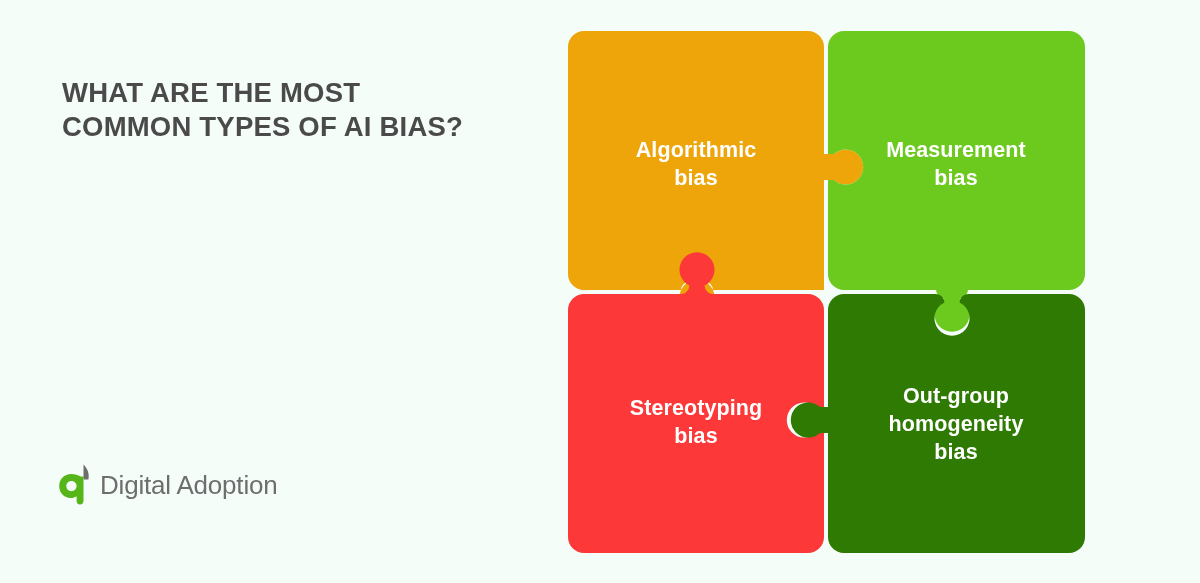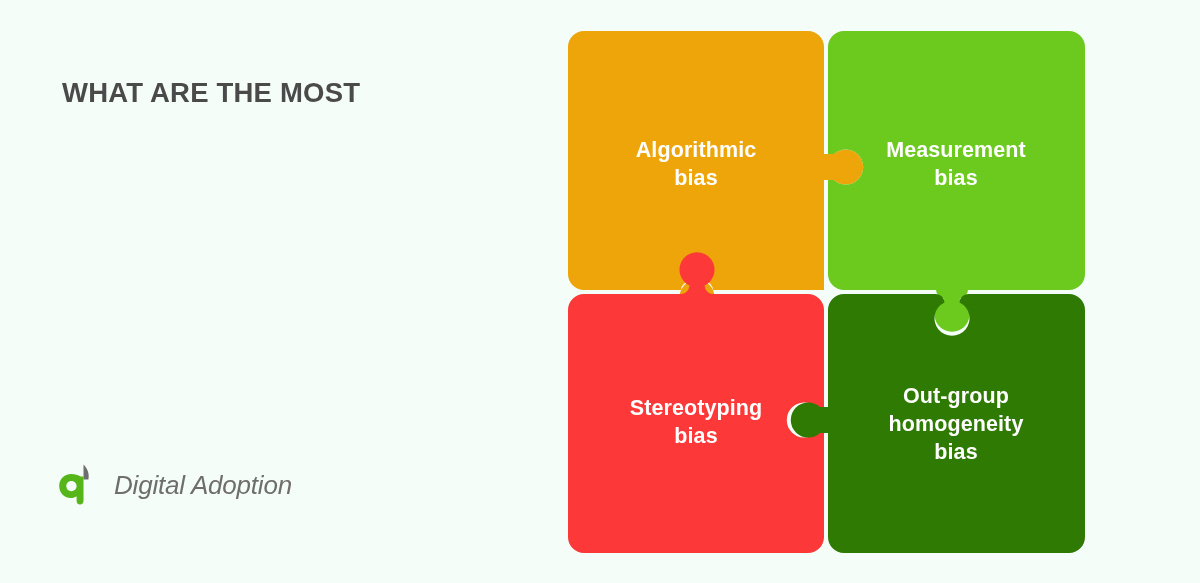--- a/index.html
+++ b/index.html
@@ -49,23 +49,22 @@
   #brand-mark {
     width: 40px;
     height: 46px;
     display: block;
     flex: none;
   }
   #brand-name {
     font-size: 26px;
     color: #6E6E6E;
     letter-spacing: -0.2px;
-    margin-left: 16px;
+    margin-left: 2px;
     white-space: nowrap;
-    font-style: italic;
   }
 
   
   #puzzle-board {
     position: absolute;
     left: 560px;
     top: 20px;
     width: 540px;
     height: 545px;
     text-align: center;
@@ -85,20 +84,21 @@
     letter-spacing: 0.1px;
   }
 </style>
 </head>
 <body>
 
 <div id="left-panel">
 
   <h1 id="page-title">
     <span>WHAT ARE THE MOST</span><br>
+    <span>COMMON TYPES OF AI BIAS?</span>
   </h1>
 
   <div id="brand-logo">
     <svg id="brand-mark" viewBox="0 0 40 46">
 
       <path d="M25.5 2.5 C29.5 6.5 31.5 11.5 30.4 17.5 L25.5 17.5 Z" fill="#6E6E6E"></path>
 
       <path d="M25.5 14.5 L25.5 38.5 C25.5 41.2 24.2 42.6 22.0 42.6 C19.8 42.6 18.6 41.2 18.6 38.5 L18.6 34.2
                C16.9 35.4 14.9 36.0 12.7 36.0 C6.0 36.0 1.2 30.8 1.2 24.0 C1.2 17.2 6.2 12.0 13.2 12.0
                C17.0 12.0 20.2 13.0 22.6 14.5 Z

